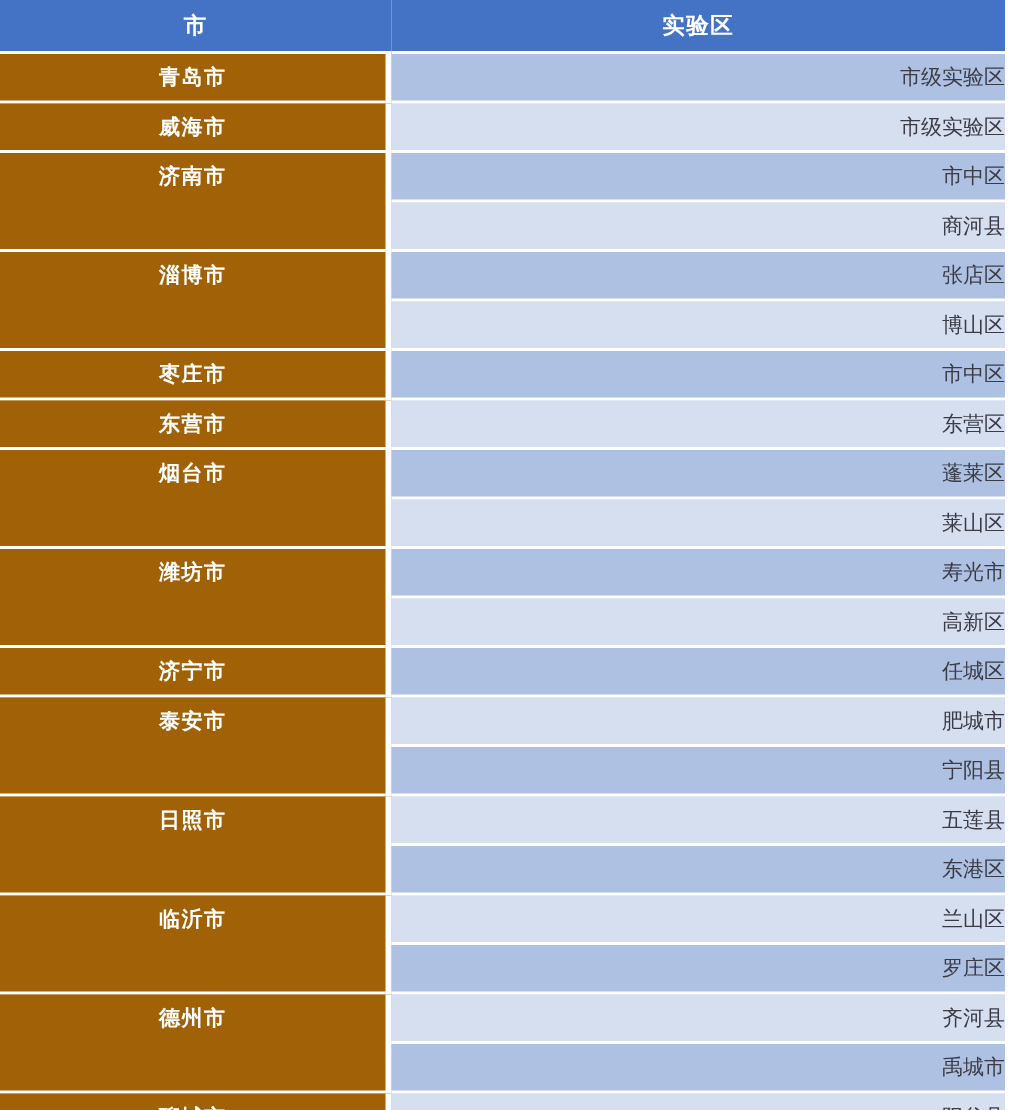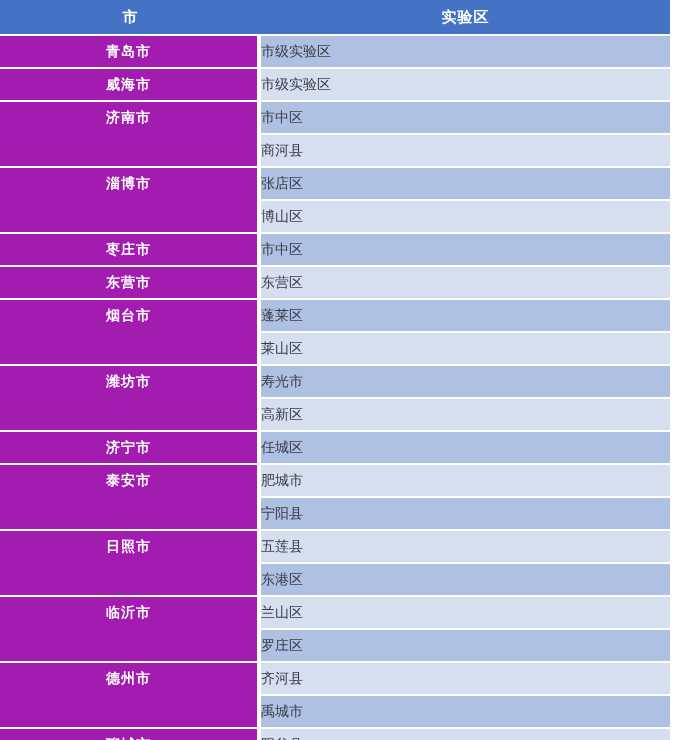--- a/index.html
+++ b/index.html
@@ -41,21 +41,21 @@
     padding: 0;
     border: 0;
     border-bottom: 2px solid #ffffff;
     letter-spacing: 1px;
   }
   th.col-city   { width: 261px; }
   th.col-zone   { width: 409px; margin-top: 40px; }
 
   
   td.city-cell {
-    background: #a21caf;
+    background: #a16207;
     color: #ffffff;
     font-weight: bold;
     font-size: 14px;
     text-align: center;
     vertical-align: top;
     padding: 0;
     border: 0;
     border-bottom: 2px solid #ffffff;
     border-right: 4px solid #ffffff;
     letter-spacing: 1px;
@@ -63,21 +63,21 @@
   td.city-cell .city-label {
     display: block;
     height: 31px;
     line-height: 31px;
   }
 
   
   td.zone-cell {
     font-size: 14px;
     color: #3b3b46;
-    text-align: left;
+    text-align: right;
     height: 31px;
     padding: 0;
     border: 0;
     border-bottom: 2px solid #ffffff;
     vertical-align: middle;
   }
   td.zone-cell.stripe-dark  { background: #aec1e3; }
   td.zone-cell.stripe-light { background: #d6dff0; }
 </style>
 </head>

